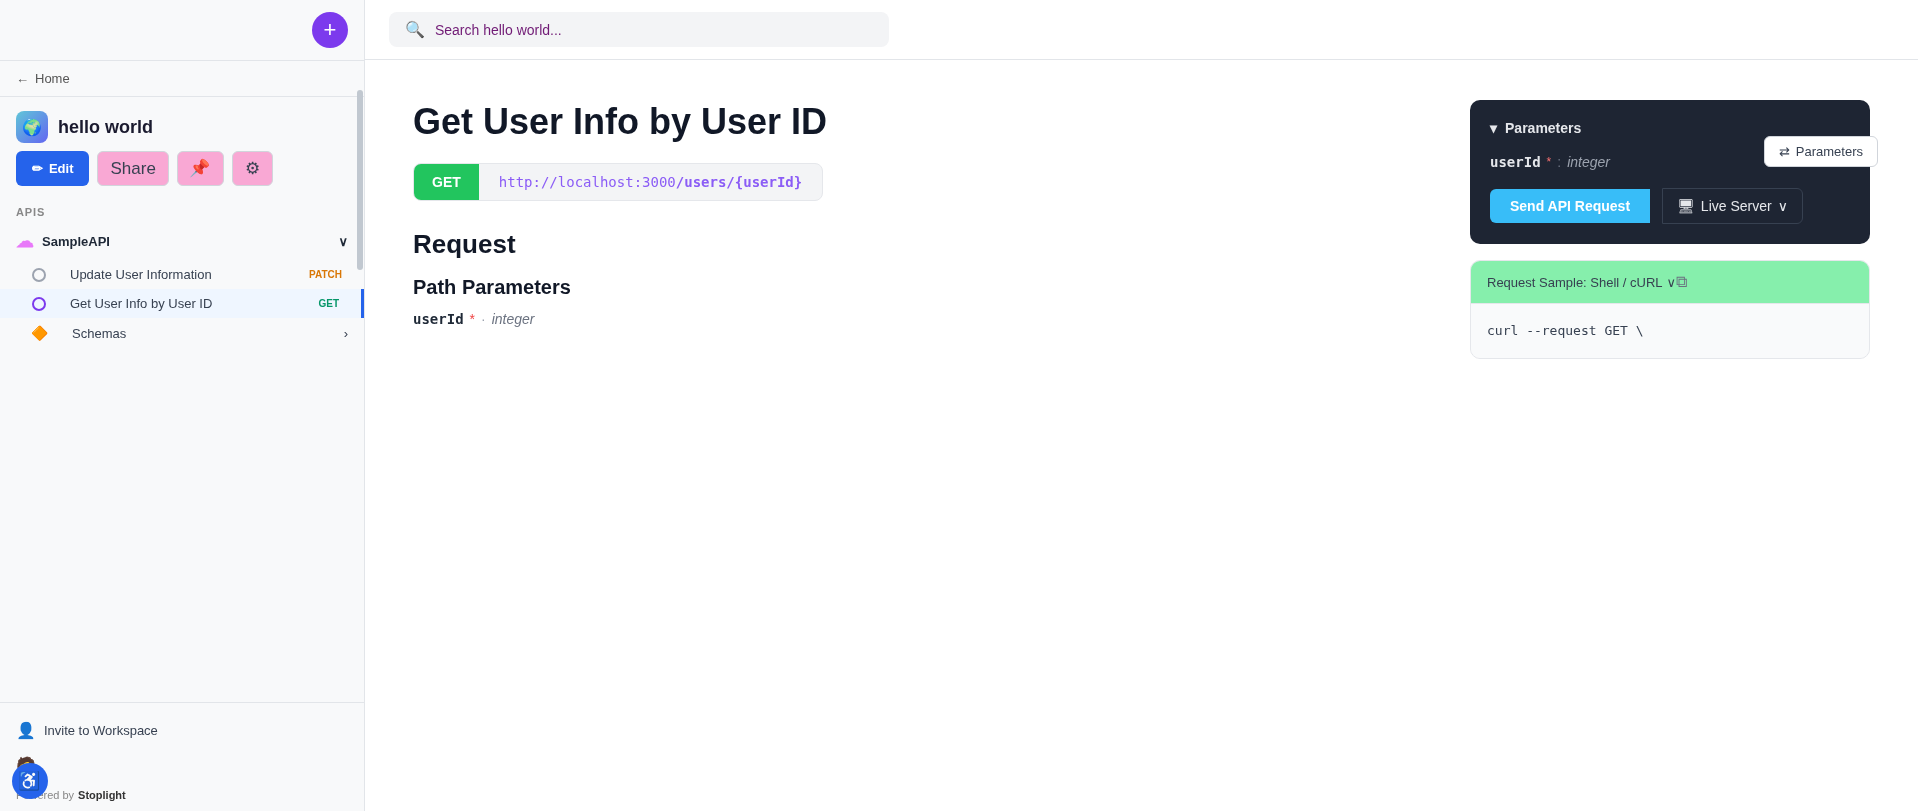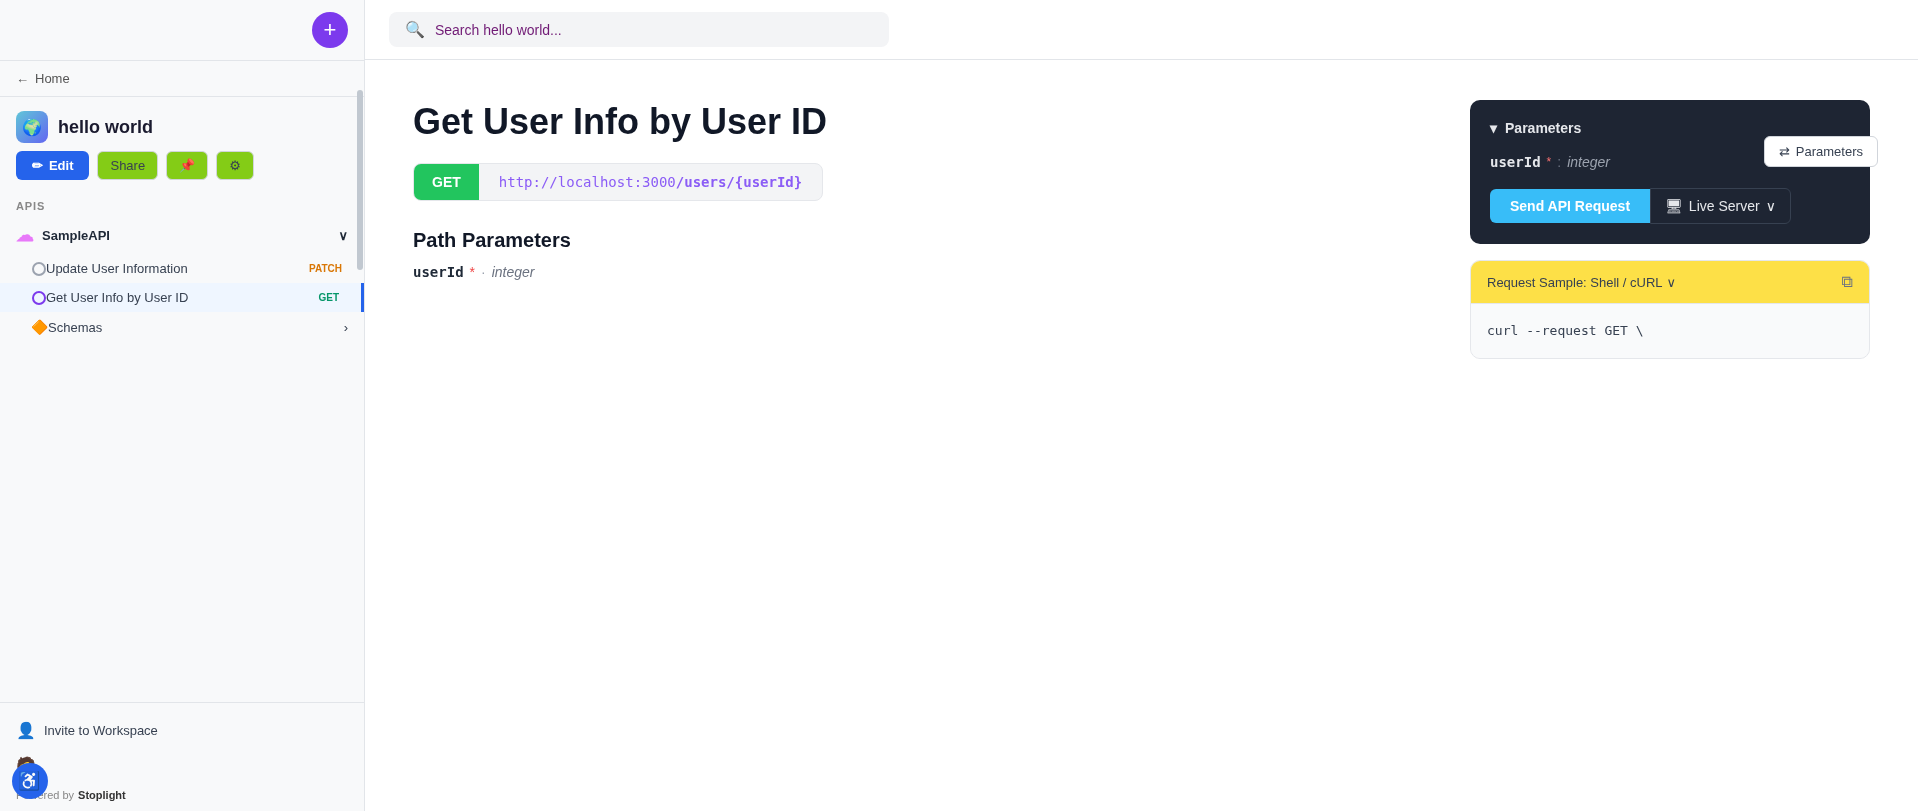--- a/index.html
+++ b/index.html
@@ -63,22 +63,22 @@
 
     .action-btns {
       display: flex; gap: 8px; padding: 0 16px 12px 16px;
     }
     .btn-edit {
       background: #2563eb; color: #fff; border: none;
       padding: 6px 16px; border-radius: 6px; font-size: 13px;
       font-weight: 600; cursor: pointer; display: flex; align-items: center; gap: 6px;
     }
     .btn-share, .btn-pin, .btn-settings {
-      background: #84cc16; border: 1px solid #d1d5db;
-      padding: 6px 12px; border-radius: 6px; font-size: 13px;
+      background: #f9a8d4; border: 1px solid #d1d5db;
+      padding: 6px 12px; border-radius: 6px; font-size: 17px;
       cursor: pointer; color: #374151;
     }
 
     .apis-label {
       font-size: 11px; font-weight: 700; color: #888;
       padding: 8px 16px 4px 16px; letter-spacing: 0.08em;
       text-transform: uppercase;
     }
 
     .nav-section {
@@ -98,21 +98,21 @@
     }
     .api-group-left { display: flex; align-items: center; gap: 8px; }
 
     .nav-item {
       display: flex; align-items: center; justify-content: space-between;
       padding: 7px 16px 7px 32px;
       cursor: pointer;
       font-size: 13px; color: #374151;
     }
     .nav-item.active { background: #eff6ff; border-right: 3px solid #2563eb; }
-    .nav-item-left { display: flex; align-items: center; gap: 0; text-align: right; }
+    .nav-item-left { display: flex; align-items: center; gap: 24px; text-align: right; }
 
     .method-badge {
       font-size: 10px; font-weight: 700; padding: 2px 6px;
       border-radius: 3px; text-transform: uppercase;
     }
     .badge-patch { color: #d97706; }
     .badge-get { color: #059669; }
     .badge-post { color: #2563eb; }
 
     .schemas-item {
@@ -252,40 +252,40 @@
     .params-row {
       display: flex; align-items: center; gap: 6px;
       font-size: 14px; margin-bottom: 18px;
     }
     .params-key { font-weight: 600; color: #e5e7eb; font-family: monospace; }
     .params-asterisk { color: #f87171; font-size: 12px; }
     .params-sep { color: #6b7280; }
     .params-val { color: #9ca3af; font-style: italic; }
 
     .panel-actions {
-      display: flex; align-items: center; gap: 0;
+      display: flex; align-items: center; gap: 12px;
     }
     .send-api-btn {
       background: #38bdf8; color: #fff; border: none;
       padding: 9px 20px; border-radius: 6px 0 0 6px;
       font-size: 14px; font-weight: 600; cursor: pointer;
     }
     .live-server-btn {
       background: #1e2533; color: #e5e7eb; border: 1px solid #374151;
       padding: 9px 14px; border-radius: 0 6px 6px 0;
       font-size: 14px; cursor: pointer; display: flex; align-items: center; gap: 6px;
     }
 
     .request-sample-panel {
       background: #f3f4f6; border-radius: 10px;
       border: 1px solid #e5e7eb; overflow: hidden;
     }
     .request-sample-header {
-      display: flex; align-items: center; justify-content: space-between;
-      padding: 12px 16px; background: #fde047;
+      display: flex; align-items: center; 
+      padding: 12px 16px; background: #86efac;
       border-bottom: 1px solid #e5e7eb;
       font-size: 13px; color: #374151;
     }
     .request-sample-header-left {
       display: flex; align-items: center; gap: 4px;
       cursor: pointer;
     }
     .copy-btn {
       background: none; border: none; cursor: pointer;
       font-size: 16px; color: #6b7280;
@@ -419,20 +419,21 @@
         <h1 class="endpoint-title">Get User Info by User ID</h1>
 
         <div class="url-bar">
           <div class="url-method">GET</div>
           <div class="url-path">
             <span>http://localhost:3000</span><strong>/users/{userId}</strong>
           </div>
         </div>
 
 
+        <h2 class="section-title">Request</h2>
 
         <h3 class="subsection-title">Path Parameters</h3>
 
         <div class="param-row">
           <span class="param-name">userId</span>
           <span class="param-asterisk" style="color:#ef4444;">*</span>
           <span class="param-colon">·</span>
           <span class="param-type">integer</span>
         </div>
       </div>

